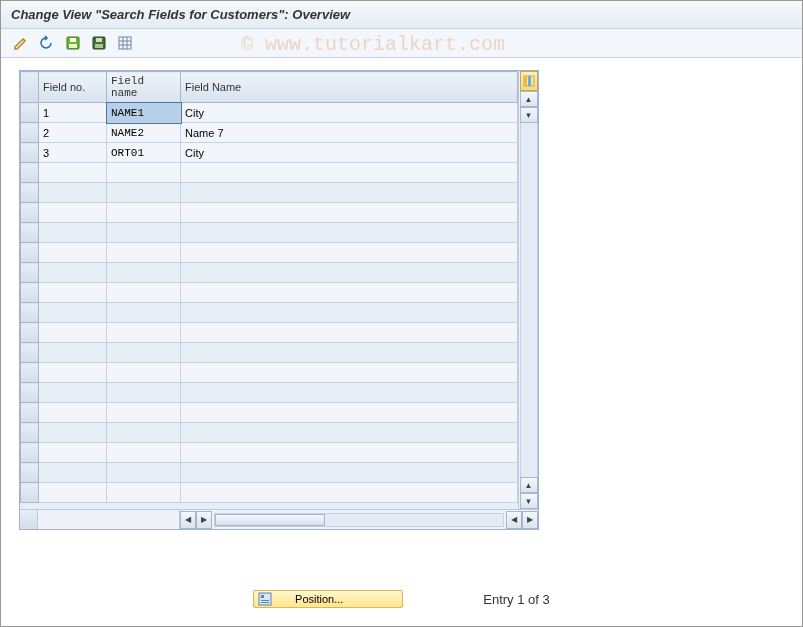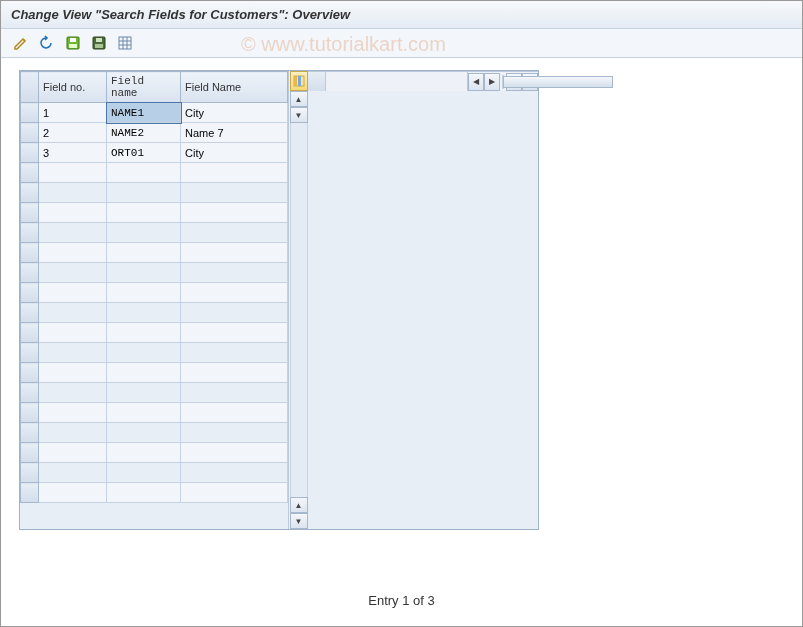--- a/index.html
+++ b/index.html
@@ -37,35 +37,35 @@
       justify-content: center;
       cursor: pointer;
       border-radius: 2px;
     }
     .watermark {
       position: absolute;
       top: 32px;
       left: 240px;
       font-size: 20px;
       color: rgba(220, 150, 100, 0.35);
-      font-family: Liberation Sans, sans-serif;
+      font-family: Liberation Mono, monospace;
       pointer-events: none;
       z-index: 100;
     }
     .main-area {
       padding: 12px 18px;
     }
     .table-panel {
       width: 520px;
       height: 460px;
       border: 1px solid #9fb2c9;
       background: #e7eef6;
       position: relative;
       display: flex;
-      flex-direction: row;
+      flex-direction: column;
     }
     .table-scroll-wrap {
       display: flex;
       flex: 1;
       overflow: hidden;
     }
     .data-table {
       border-collapse: collapse;
       width: 100%;
       table-layout: fixed;
@@ -416,14 +416,25 @@
       <div class="hscroll-track">
         <div class="hscroll-thumb"></div>
       </div>
       <div class="hscroll-btn">◀</div>
       <div class="hscroll-btn">▶</div>
     </div>
   </div>
 </div>
 
 <div class="footer-bar">
+  <div class="position-btn">
+    <span class="mini-icon">
+      <svg width="14" height="14">
+          <rect x="1" y="1" width="12" height="12" fill="#d6e6f8" stroke="#5a84b8"></rect>
+          <rect x="3" y="3" width="3" height="3" fill="#5a84b8"></rect>
+          <rect x="3" y="8" width="8" height="1" fill="#5a84b8"></rect>
+          <rect x="3" y="10" width="8" height="1" fill="#5a84b8"></rect>
+        </svg>
+    </span>
+    <span>Position...</span>
+  </div>
   <div class="entry-status">Entry 1 of 3</div>
 </div>
 
 </body></html>

